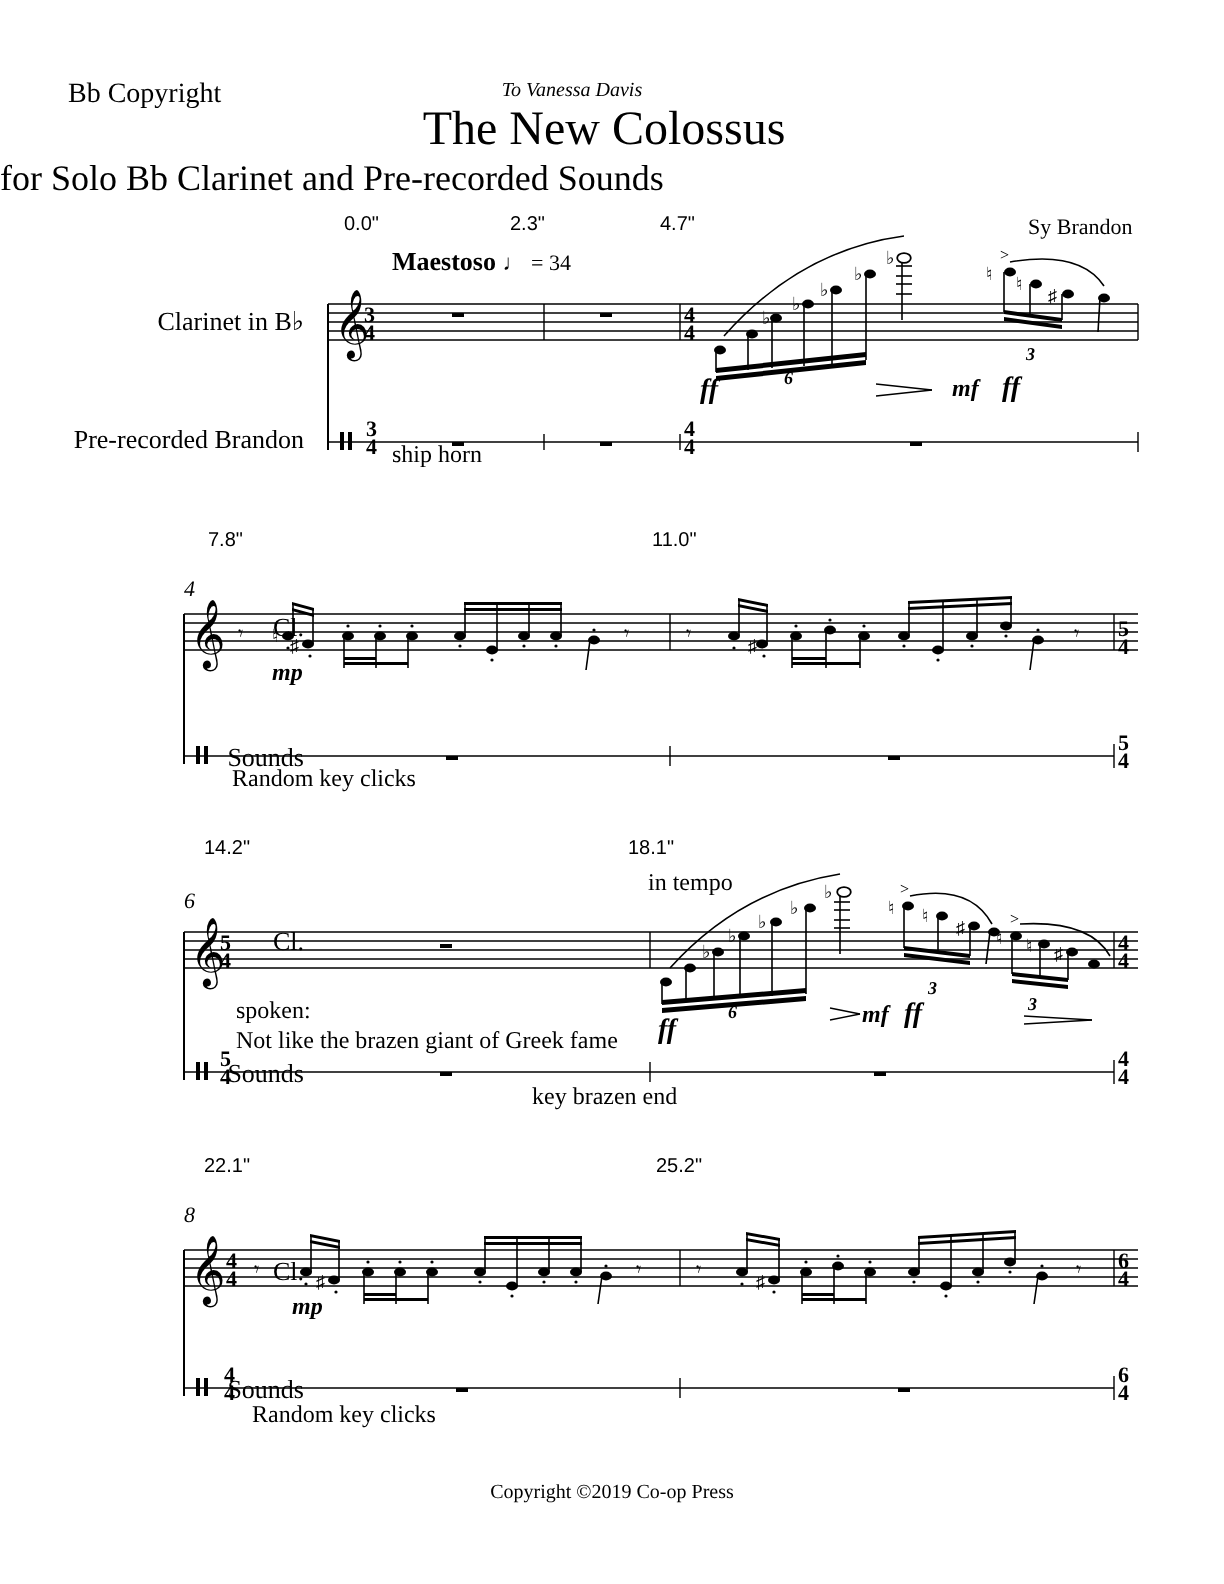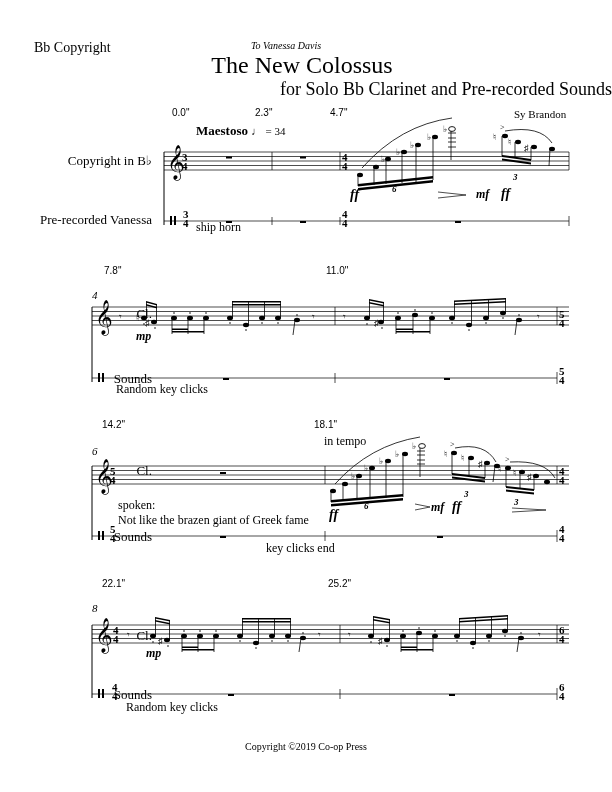--- a/index.html
+++ b/index.html
@@ -1,21 +1,21 @@
 <!DOCTYPE html>
 <html><head>
 <meta charset="utf-8">
 <style>
   html, body { margin: 0; padding: 0; background: #ffffff; }
   body { width: 612px; height: 792px; position: relative; overflow: hidden; font-family: "Liberation Serif", serif; color: #000; }
   .abs { position: absolute; white-space: nowrap; }
   .part-name { left: 34px; top: 40px; font-size: 14px; }
   .dedication { left: 0; width: 572px; text-align: center; top: 40px; font-size: 10px; font-style: italic; }
   .title { left: 0; width: 604px; text-align: center; top: 52px; font-size: 24px; }
-  .subtitle { left: 0; width: 612px; text-align: right; top: 79px; font-size: 18px; }
+  .subtitle { left: 0; width: 612px; text-align: left; top: 79px; font-size: 18px; }
   .composer { left: 514px; top: 108px; font-size: 11px; }
   .time-mark { font-family: "Liberation Sans", sans-serif; font-size: 10px; }
   .inst-label { font-size: 13px; text-align: right; }
   .text-ann { font-size: 12px; }
   .tempo { font-size: 13px; font-weight: bold; }
   .tempo-val { font-weight: normal; font-size: 11px; }
   .measure-num { font-size: 11px; font-style: italic; }
   .copyright { left: 0; width: 612px; text-align: center; top: 741px; font-size: 10px; }
   svg.score { position: absolute; left: 0; top: 0; }
   .dyn { font-family: "Liberation Serif", serif; font-style: italic; font-weight: bold; }
@@ -31,40 +31,40 @@
 <div class="abs composer">Sy Brandon</div>
 
 <div class="abs time-mark" style="left:172px;top:107px">0.0"</div>
 <div class="abs time-mark" style="left:255px;top:107px">2.3"</div>
 <div class="abs time-mark" style="left:330px;top:107px">4.7"</div>
 <div class="abs tempo" style="left:196px;top:123px">
   <span>Maestoso</span>
   <span class="tempo-val">♩</span>
   <span class="tempo-val">= 34</span>
 </div>
-<div class="abs inst-label" style="left:40px;width:112px;top:153px">Copyright in B♭</div>
-<div class="abs inst-label" style="left:20px;width:132px;top:212px">Pre-recorded Vanessa</div>
+<div class="abs inst-label" style="left:40px;width:112px;top:153px">Clarinet in B♭</div>
+<div class="abs inst-label" style="left:20px;width:132px;top:212px">Pre-recorded Brandon</div>
 <div class="abs text-ann" style="left:196px;top:220px">ship horn</div>
 
 <div class="abs time-mark" style="left:104px;top:265px">7.8"</div>
 <div class="abs time-mark" style="left:326px;top:265px">11.0"</div>
 <div class="abs measure-num" style="left:92px;top:289px">4</div>
 <div class="abs inst-label" style="left:40px;width:112px;top:306px">Cl.</div>
 <div class="abs inst-label" style="left:40px;width:112px;top:371px">Sounds</div>
 <div class="abs text-ann" style="left:116px;top:382px">Random key clicks</div>
 
 <div class="abs time-mark" style="left:102px;top:419px">14.2"</div>
 <div class="abs time-mark" style="left:314px;top:419px">18.1"</div>
 <div class="abs text-ann" style="left:324px;top:434px">in tempo</div>
 <div class="abs measure-num" style="left:92px;top:445px">6</div>
 <div class="abs inst-label" style="left:40px;width:112px;top:463px">Cl.</div>
 <div class="abs text-ann" style="left:118px;top:498px">spoken:</div>
 <div class="abs text-ann" style="left:118px;top:513px">Not like the brazen giant of Greek fame</div>
 <div class="abs inst-label" style="left:40px;width:112px;top:529px">Sounds</div>
-<div class="abs text-ann" style="left:266px;top:541px">key clicks end</div>
+<div class="abs text-ann" style="left:266px;top:541px">key brazen end</div>
 
 <div class="abs time-mark" style="left:102px;top:578px">22.1"</div>
 <div class="abs time-mark" style="left:328px;top:578px">25.2"</div>
 <div class="abs measure-num" style="left:92px;top:602px">8</div>
 <div class="abs inst-label" style="left:40px;width:112px;top:628px">Cl.</div>
 <div class="abs inst-label" style="left:40px;width:112px;top:687px">Sounds</div>
 <div class="abs text-ann" style="left:126px;top:700px">Random key clicks</div>
 
 <div class="abs copyright">Copyright ©2019 Co-op Press</div>
 

